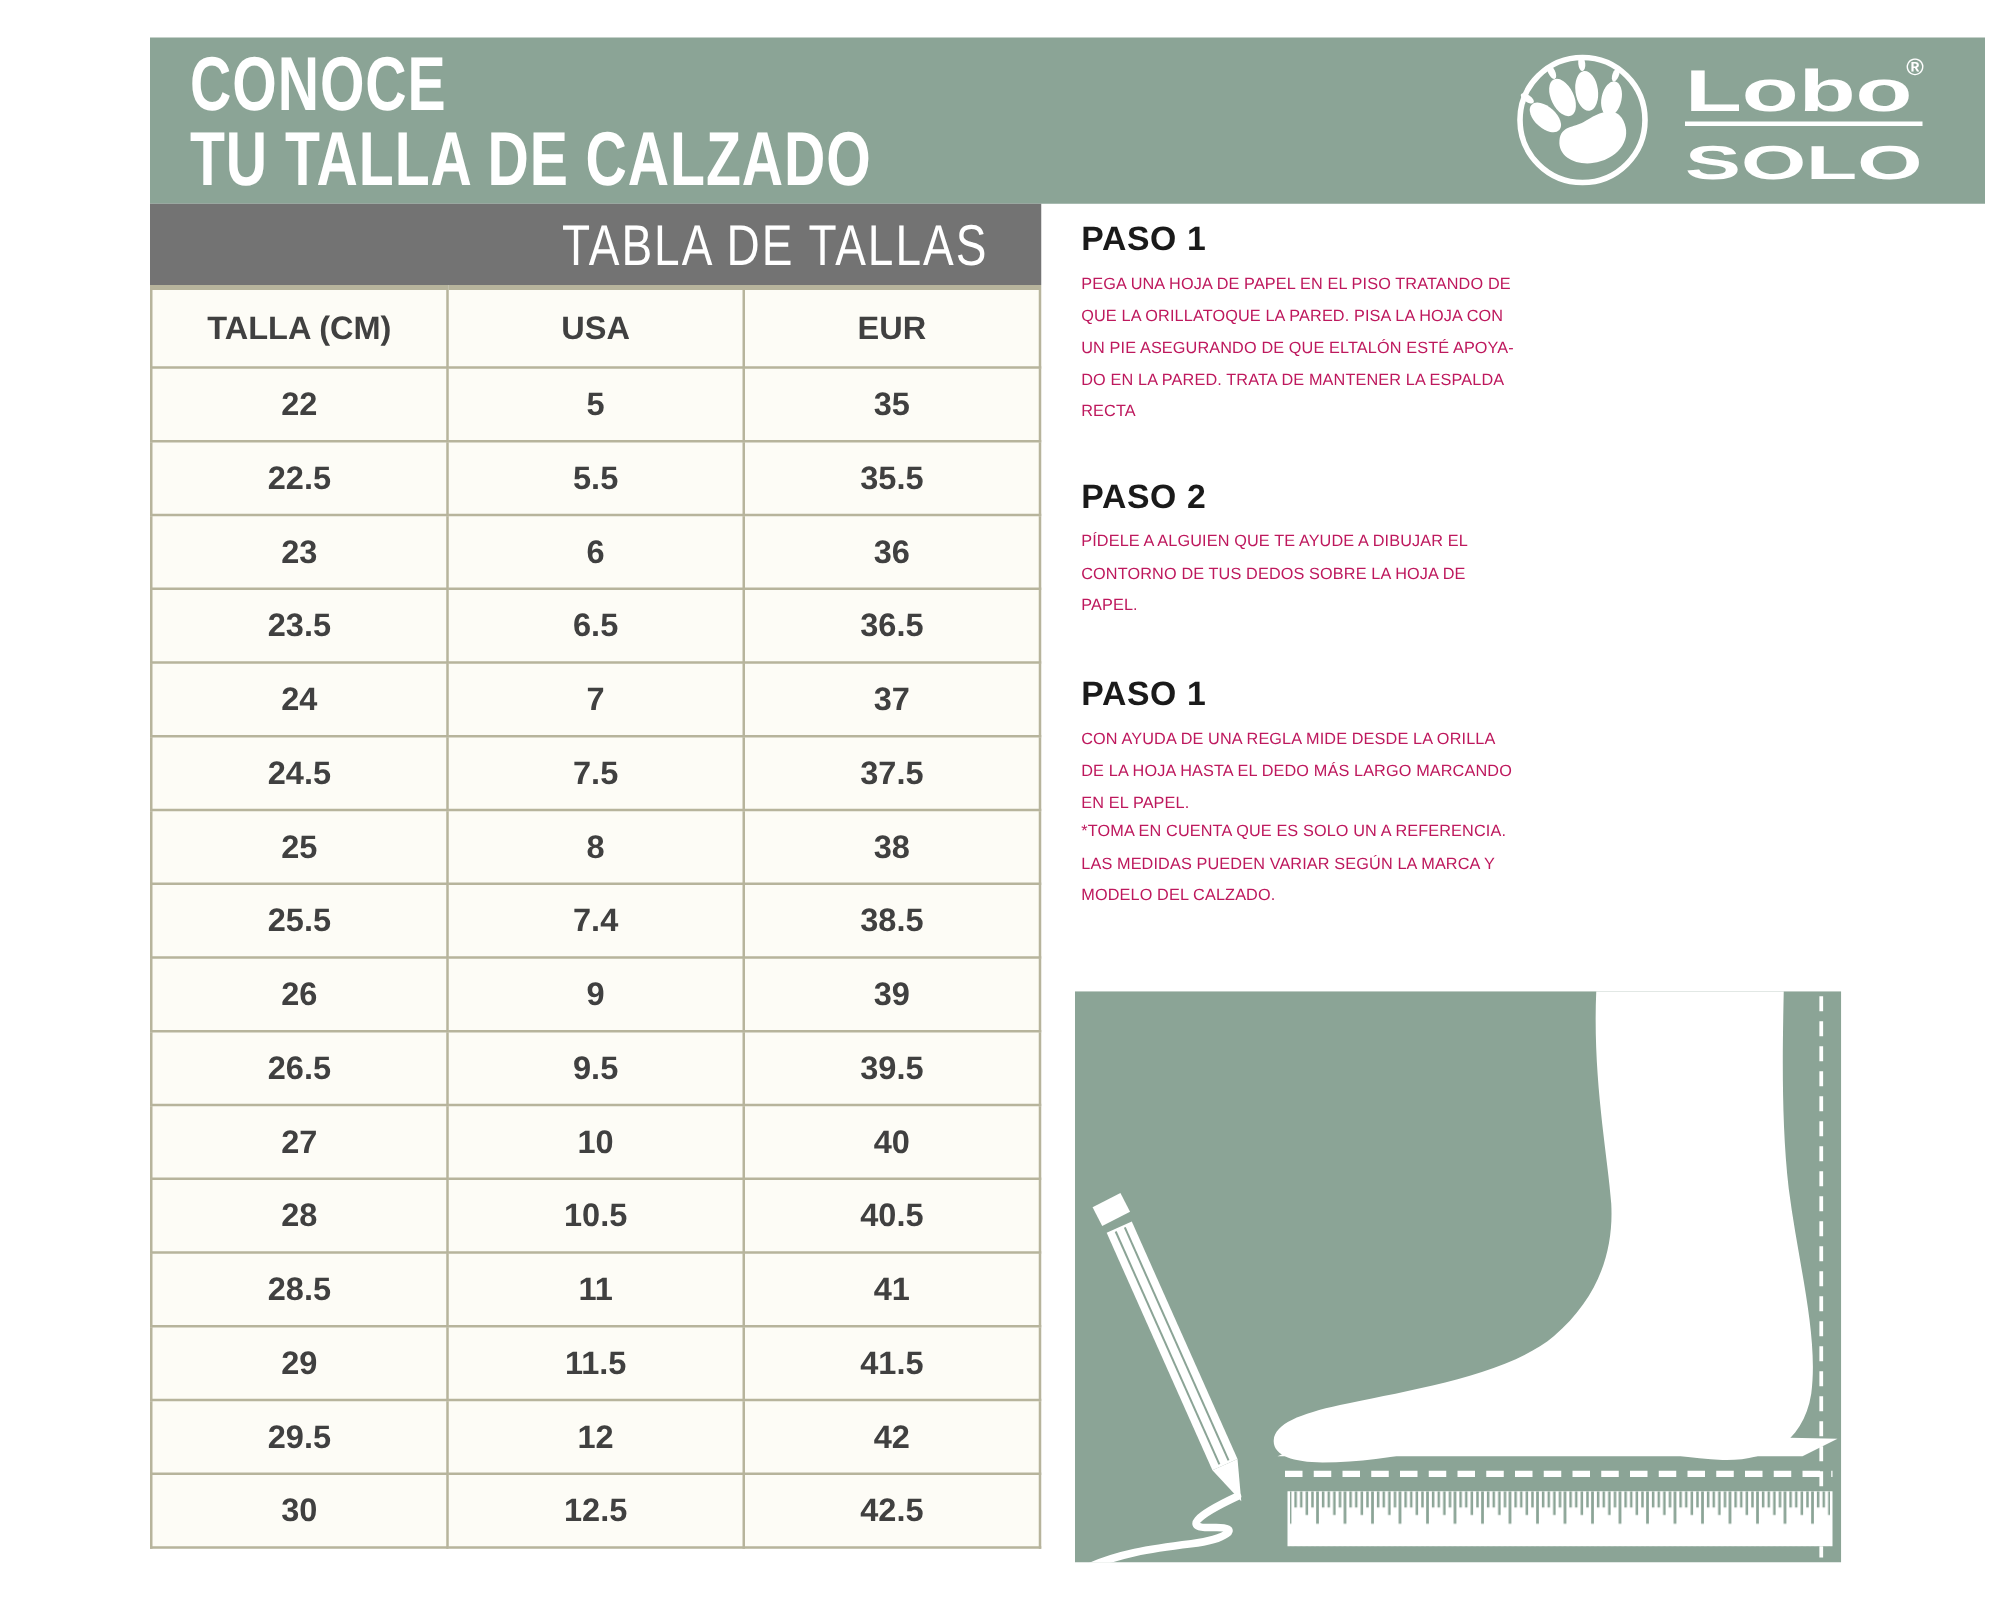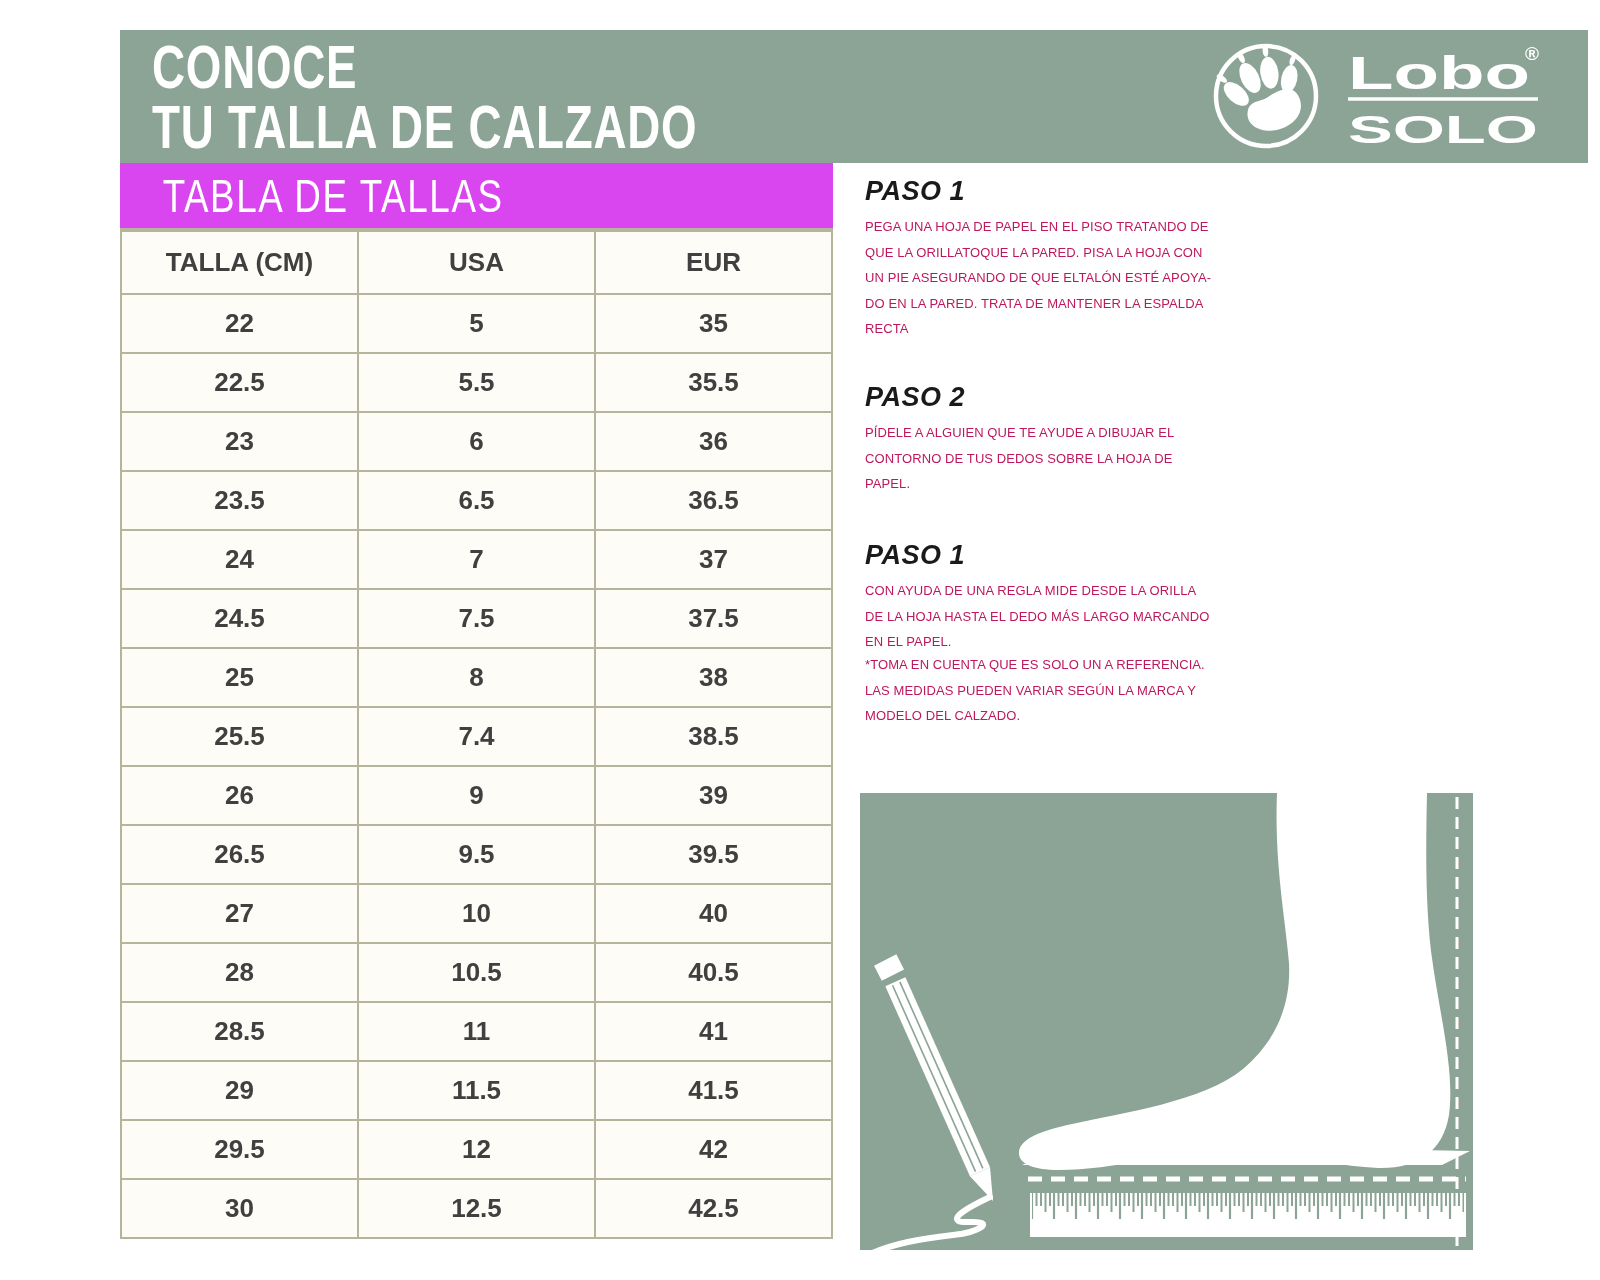--- a/index.html
+++ b/index.html
@@ -12,37 +12,37 @@
                    background:#8BA496; }
   .header-title { position:absolute; left:32px; top:50%;
                   transform:translateY(-50%) scaleX(0.75); transform-origin:left center;
                   color:#fff; font-weight:bold; font-size:61px; line-height:0.99;
                   letter-spacing:1px; white-space:nowrap; }
   .logo-svg { position:absolute; right:48px; top:9px; }
   .logo-svg text { font-family:"Liberation Sans", sans-serif; fill:#fff; font-weight:bold; }
 
   
   .subheader-banner { position:absolute; left:120px; top:163px; width:713px; height:65px;
-                      background:#d946ef; display:flex; align-items:center; justify-content:flex-start; }
+                      background:#737373; display:flex; align-items:center; justify-content:flex-end; }
   .subheader-banner span { color:#fff; font-size:46px; letter-spacing:2px;
                            transform:scaleX(0.80); white-space:nowrap; }
 
   
   .size-table { position:absolute; left:120px; top:228px; width:713px;
                 border-collapse:collapse; table-layout:fixed; }
   .size-table th, .size-table td { border:2px solid #B7B49C; background:#FDFCF6;
                 color:#404040; font-weight:bold; font-size:26px; text-align:center; }
   .size-table th { height:64px; border-top:4px solid #B7B49C; }
   .size-table td { height:59px;text-align:center; }
 
   
   .steps-panel { position:absolute; left:865px; top:0; width:640px; }
   .step { position:absolute; left:0; width:640px; }
   .step-1 { top:176px; } .step-2 { top:382px; } .step-3 { top:540px; }
-  .step h3 { font-size:27px; font-weight:bold; color:#1a1a1a; letter-spacing:0.5px; margin-bottom:7px;font-style:italic; }
+  .step h3 { font-size:27px; font-weight:bold; color:#1a1a1a; letter-spacing:0.5px; margin-bottom:7px; }
   .step p, .note p { font-size:13px; line-height:25.5px; color:#be185d; letter-spacing:0.1px;
             white-space:pre-line; font-weight:500; }
   .note { position:absolute; left:0; top:652px; width:640px; }
 
   
   .illustration { position:absolute; left:860px; top:793px; }
 </style>
 </head>
 <body>
 

